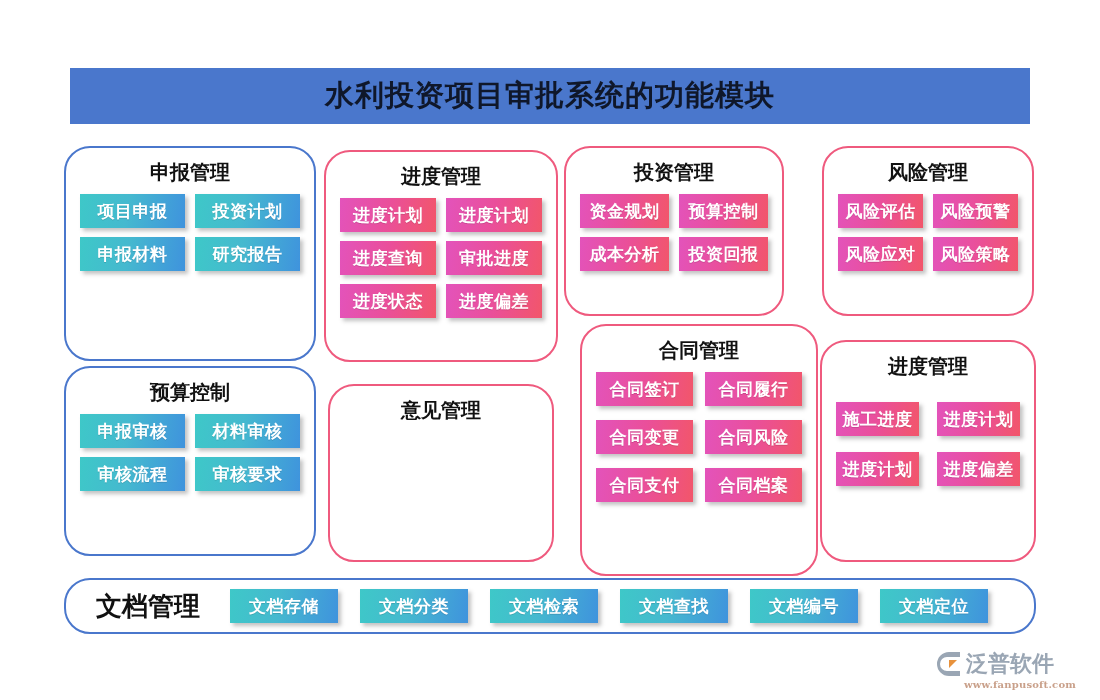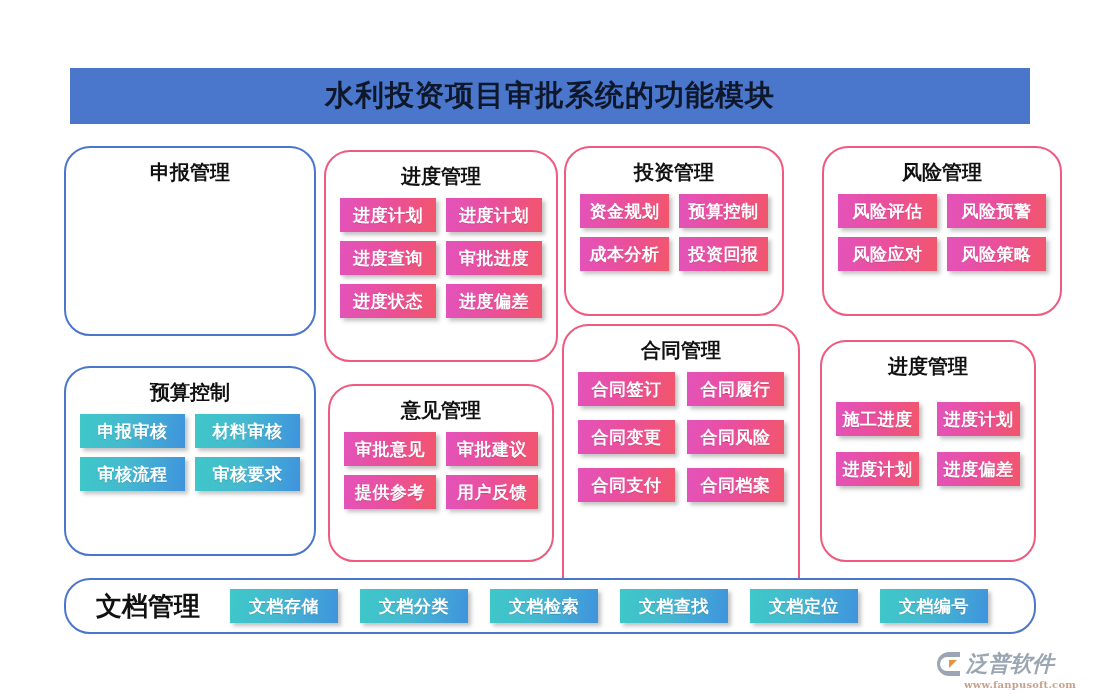--- a/index.html
+++ b/index.html
@@ -101,40 +101,46 @@
     right: 14px; bottom: 8px;
     width: 150px; height: 46px;
     display: flex; flex-direction: column;
     align-items: flex-start; justify-content: center;
   }
   .logo-row { display: flex; align-items: center; gap: 4px; }
   .logo-mark { width: 26px; height: 26px; position: relative; flex: 0 0 auto; }
   .logo-name {
     font-family: "DejaVu Serif", "Liberation Serif", serif;
     font-weight: bold; font-size: 22px; color: #9aa6b4;
-    letter-spacing: 0px; white-space: nowrap; font-style: italic;
+    letter-spacing: 0px; white-space: nowrap;
   }
   .logo-url {
     font-family: "DejaVu Serif", "Liberation Serif", serif;
     font-weight: bold; font-size: 10px;
     color: #c9a08a; margin-left: 28px; letter-spacing: 0.2px;
     white-space: nowrap;
   }
 </style>
 </head>
 <body>
 
 <div id="canvas">
 
   <div class="title-banner">
     <div class="title-text">水利投资项目审批系统的功能模块</div>
   </div>
 
-  <div class="card" style="left:64px; top:146px; width:252px; height:190px;">
+  <div class="card" style="left:64px; top:146px; width:252px; height:215px;">
     <div class="card-title">申报管理</div>
+    <div class="chip-grid">
+      <div class="chip teal">项目申报</div>
+      <div class="chip teal">投资计划</div>
+      <div class="chip teal">申报材料</div>
+      <div class="chip teal">研究报告</div>
+    </div>
   </div>
 
   <div class="card pink" style="left:324px; top:150px; width:234px; height:212px;">
     <div class="card-title">进度管理</div>
     <div class="chip-grid">
       <div class="chip pink">进度计划</div>
       <div class="chip pink">进度计划</div>
       <div class="chip pink">进度查询</div>
       <div class="chip pink">审批进度</div>
       <div class="chip pink">进度状态</div>
@@ -145,21 +151,21 @@
   <div class="card pink" style="left:564px; top:146px; width:220px; height:170px;">
     <div class="card-title">投资管理</div>
     <div class="chip-grid">
       <div class="chip pink">资金规划</div>
       <div class="chip pink">预算控制</div>
       <div class="chip pink">成本分析</div>
       <div class="chip pink">投资回报</div>
     </div>
   </div>
 
-  <div class="card pink" style="left:822px; top:146px; width:240px; height:170px;">
+  <div class="card pink" style="left:822px; top:146px; width:212px; height:170px;">
     <div class="card-title">风险管理</div>
     <div class="chip-grid">
       <div class="chip pink">风险评估</div>
       <div class="chip pink">风险预警</div>
       <div class="chip pink">风险应对</div>
       <div class="chip pink">风险策略</div>
     </div>
   </div>
 
   <div class="card" style="left:64px; top:366px; width:252px; height:190px;">
@@ -167,29 +173,23 @@
     <div class="chip-grid">
       <div class="chip teal">申报审核</div>
       <div class="chip teal">材料审核</div>
       <div class="chip teal">审核流程</div>
       <div class="chip teal">审核要求</div>
     </div>
   </div>
 
   <div class="card pink" style="left:328px; top:384px; width:226px; height:178px;">
     <div class="card-title">意见管理</div>
-    <div class="chip-grid">
-      <div class="chip pink">审批意见</div>
-      <div class="chip pink">审批建议</div>
-      <div class="chip pink">提供参考</div>
-      <div class="chip pink">用户反馈</div>
-    </div>
-  </div>
-
-  <div class="card pink" style="left:562px; top:324px; width:238px; height:298px;">
+  </div>
+
+  <div class="card pink" style="left:580px; top:324px; width:238px; height:252px;">
     <div class="card-title">合同管理</div>
     <div class="chip-grid" style="gap:14px 12px;">
       <div class="chip pink">合同签订</div>
       <div class="chip pink">合同履行</div>
       <div class="chip pink">合同变更</div>
       <div class="chip pink">合同风险</div>
       <div class="chip pink">合同支付</div>
       <div class="chip pink">合同档案</div>
     </div>
   </div>
@@ -203,22 +203,22 @@
       <div class="chip pink">进度偏差</div>
     </div>
   </div>
 
   <div class="doc-bar">
     <div class="doc-title">文档管理</div>
     <div class="chip teal">文档存储</div>
     <div class="chip teal">文档分类</div>
     <div class="chip teal">文档检索</div>
     <div class="chip teal">文档查找</div>
+    <div class="chip teal">文档编号</div>
     <div class="chip teal">文档定位</div>
-    <div class="chip teal">文档编号</div>
   </div>
 
   <div class="logo">
     <div class="logo-row">
       <span class="logo-mark">
         <svg width="26" height="26" viewBox="0 0 26 26" aria-hidden="true">
           <path d="M13 1 L24 1 L24 6 L11 6 A7 7 0 0 0 11 20 L24 20 L24 25 L13 25 A12 12 0 0 1 13 1 Z" fill="#9aa6b4"></path>
           <path d="M13 9 L21 9 L13 17 Z" fill="#e8923c"></path>
         </svg>
       </span>

